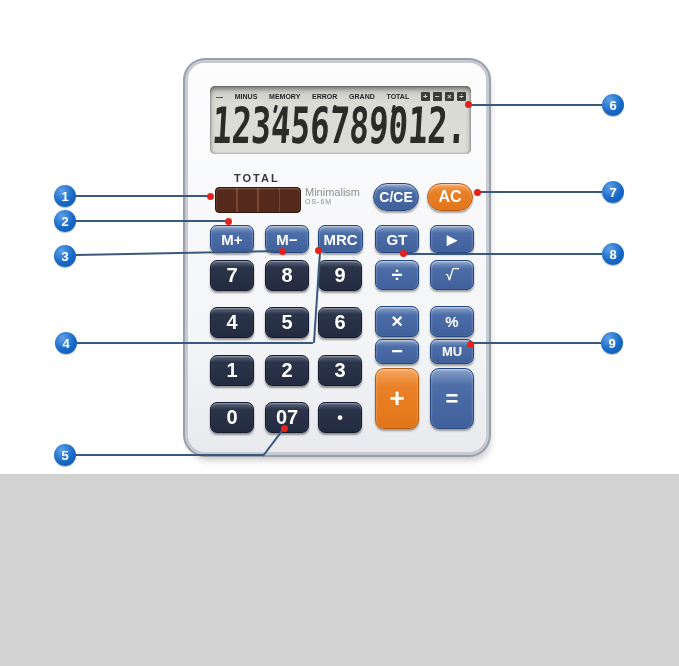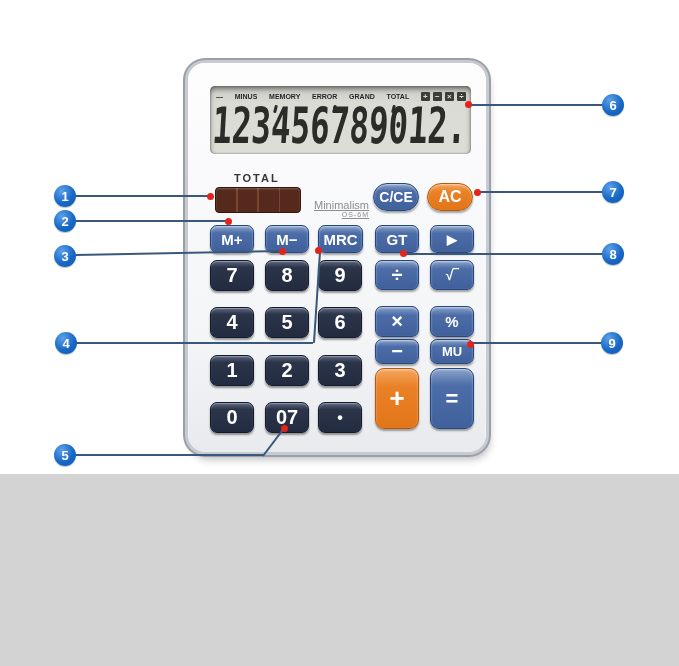--- a/index.html
+++ b/index.html
@@ -52,21 +52,21 @@
   .brand {
     position:absolute; left:46px; top:109px; font-size:11px; font-weight:bold;
     letter-spacing:2px; color:#34343a;
   }
   .solar {
     position:absolute; left:27px; top:124px; width:86px; height:26px;
     background:repeating-linear-gradient(90deg,#55291b 0 20px, #7a4631 20px 21.5px),#55291b;
     border:1px solid #31160c; border-radius:4px;
     box-shadow:inset 0 1px 2px rgba(255,255,255,.25);
   }
-  .model { position:absolute; left:117px; top:136px; width:64px; text-align:right; color:#8e8e8e;text-decoration:underline; }
+  .model { position:absolute; left:117px; top:123px; width:64px; text-align:left; color:#8e8e8e; }
   .model .m1 { font-size:11px; }
   .model .m2 { font-size:7px; letter-spacing:1px; }
 
   .key {
     position:absolute; display:flex; align-items:center; justify-content:center;
     color:#fff; font-weight:bold; border-radius:7px; cursor:default;
   }
   .key-blue {
     background:linear-gradient(180deg,#8aa2c9 0%,#4c6da7 28%,#40609b 100%);
     border:1px solid #24477f;

